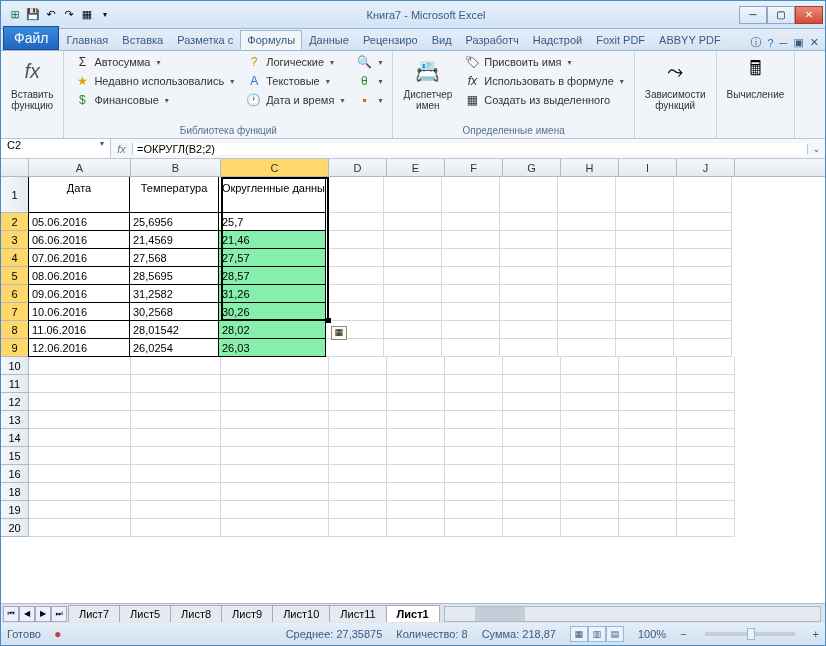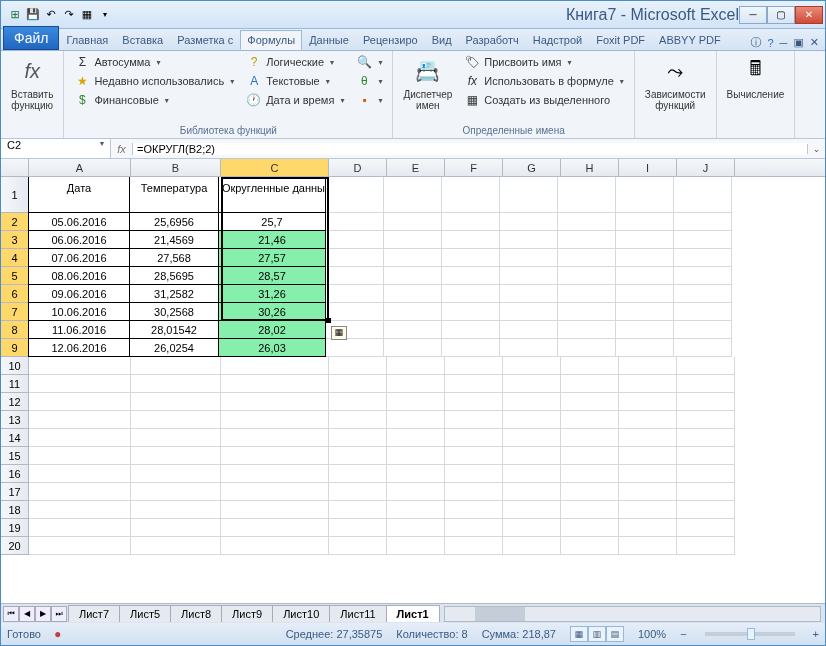--- a/index.html
+++ b/index.html
@@ -3,21 +3,21 @@
 <meta charset="utf-8">
 <style>
 * { box-sizing: border-box; margin: 0; padding: 0; font-family: 'Segoe UI', Tahoma, sans-serif; }
 body { background: #fff; width: 826px; height: 646px; overflow: hidden; font-size: 11px; }
 
 .window { border: 1px solid #4a8cc7; width: 826px; height: 646px; display: flex; flex-direction: column; }
 
 .titlebar { height: 28px; background: linear-gradient(#e8f1fb, #d2e4f7); display: flex; align-items: center; padding: 0 2px; border-bottom: 1px solid #9ab8d8; }
 .titlebar .qat { display: flex; gap: 2px; align-items: center; padding-left: 4px; }
 .titlebar .qat-item { width: 16px; height: 16px; display: flex; align-items: center; justify-content: center; cursor: pointer; }
-.titlebar .title { flex: 1; text-align: right; color: #3b5a82; font-size: 16px; }
+.titlebar .title { flex: 1; text-align: center; color: #3b5a82; font-size: 11px; }
 .titlebar .win-controls { display: flex; gap: 0; }
 .titlebar .win-btn { width: 28px; height: 18px; display: flex; align-items: center; justify-content: center; font-size: 10px; border: 1px solid #8ca8c8; background: linear-gradient(#f0f6fc,#d8e6f5); cursor: pointer; }
 .titlebar .win-btn.close { background: linear-gradient(#e98a7a,#d14b36); color: #fff; border-color: #b03a28; }
 
 .tabs { height: 22px; background: linear-gradient(#e5eef9,#d5e3f3); display: flex; align-items: flex-end; padding-left: 2px; border-bottom: 1px solid #9ab8d8; }
 .file-tab { background: #217346; color: #fff; padding: 3px 10px; font-size: 14px; border: 1px solid #1a5a37; cursor: pointer; }
 .file-tab.blue { background: linear-gradient(#3b8ae0,#2066c0); border-color: #1a4a90; }
 .tab { padding: 3px 6px; color: #3b5a82; font-size: 11px; cursor: pointer; border: 1px solid transparent; }
 .tab.active { background: #f1f5fa; border: 1px solid #9ab8d8; border-bottom: 1px solid #f1f5fa; }
 .tabs .right { margin-left: auto; display: flex; gap: 6px; padding-right: 6px; align-items: center; }
@@ -48,21 +48,21 @@
 .select-all { width: 28px; border-right: 1px solid #b0bac6; cursor: pointer; }
 .col-h { border-right: 1px solid #b0bac6; text-align: center; font-size: 11px; color: #333; line-height: 18px; cursor: pointer; }
 .col-h.sel { background: #ffd86b; }
 .rows { flex: 1; overflow: auto; }
 .row { display: flex; height: 18px; }
 .row-h { width: 28px; background: linear-gradient(90deg,#f5f7fa,#e5eaf0); border-right: 1px solid #b0bac6; border-bottom: 1px solid #b0bac6; text-align: center; font-size: 11px; line-height: 18px; cursor: pointer; }
 .row-h.sel { background: #ffd86b; }
 .cell { border-right: 1px solid #d4d9e0; border-bottom: 1px solid #d4d9e0; padding: 0 3px; font-size: 11px; line-height: 18px; overflow: hidden; white-space: nowrap; }
 .cell.data { border: 1px solid #000; margin: -1px 0 0 -1px; }
 .cell.header { border: 1px solid #000; margin: -1px 0 0 -1px; text-align: center; }
-.cell.right { text-align: center; }
+.cell.right { text-align: left; }
 .cell.selected { background: #86efac; }
 .cell.active { background: #fff; }
 .row.r1 { height: 36px; }
 .row.r1 .cell { line-height: 14px; padding-top: 4px; }
 .row.r1 .row-h { line-height: 36px; }
 
 .selection-border { position: absolute; border: 2px solid #000; pointer-events: none; }
 .fill-handle { position: absolute; width: 5px; height: 5px; background: #000; cursor: crosshair; }
 .autofill-opts { position: absolute; width: 16px; height: 14px; border: 1px solid #888; background: #fffde7; cursor: pointer; font-size: 9px; text-align: center; }
 
@@ -468,33 +468,20 @@
           <div class="cell colC "></div>
           <div class="cell colD "></div>
           <div class="cell colE "></div>
           <div class="cell colF "></div>
           <div class="cell colG "></div>
           <div class="cell colH "></div>
           <div class="cell colI "></div>
           <div class="cell colJ "></div>
         </div>
         <div class="row">
-          <div class="row-h">17</div>
-          <div class="cell colA "></div>
-          <div class="cell colB "></div>
-          <div class="cell colC "></div>
-          <div class="cell colD "></div>
-          <div class="cell colE "></div>
-          <div class="cell colF "></div>
-          <div class="cell colG "></div>
-          <div class="cell colH "></div>
-          <div class="cell colI "></div>
-          <div class="cell colJ "></div>
-        </div>
-        <div class="row">
           <div class="row-h">18</div>
           <div class="cell colA "></div>
           <div class="cell colB "></div>
           <div class="cell colC "></div>
           <div class="cell colD "></div>
           <div class="cell colE "></div>
           <div class="cell colF "></div>
           <div class="cell colG "></div>
           <div class="cell colH "></div>
           <div class="cell colI "></div>

